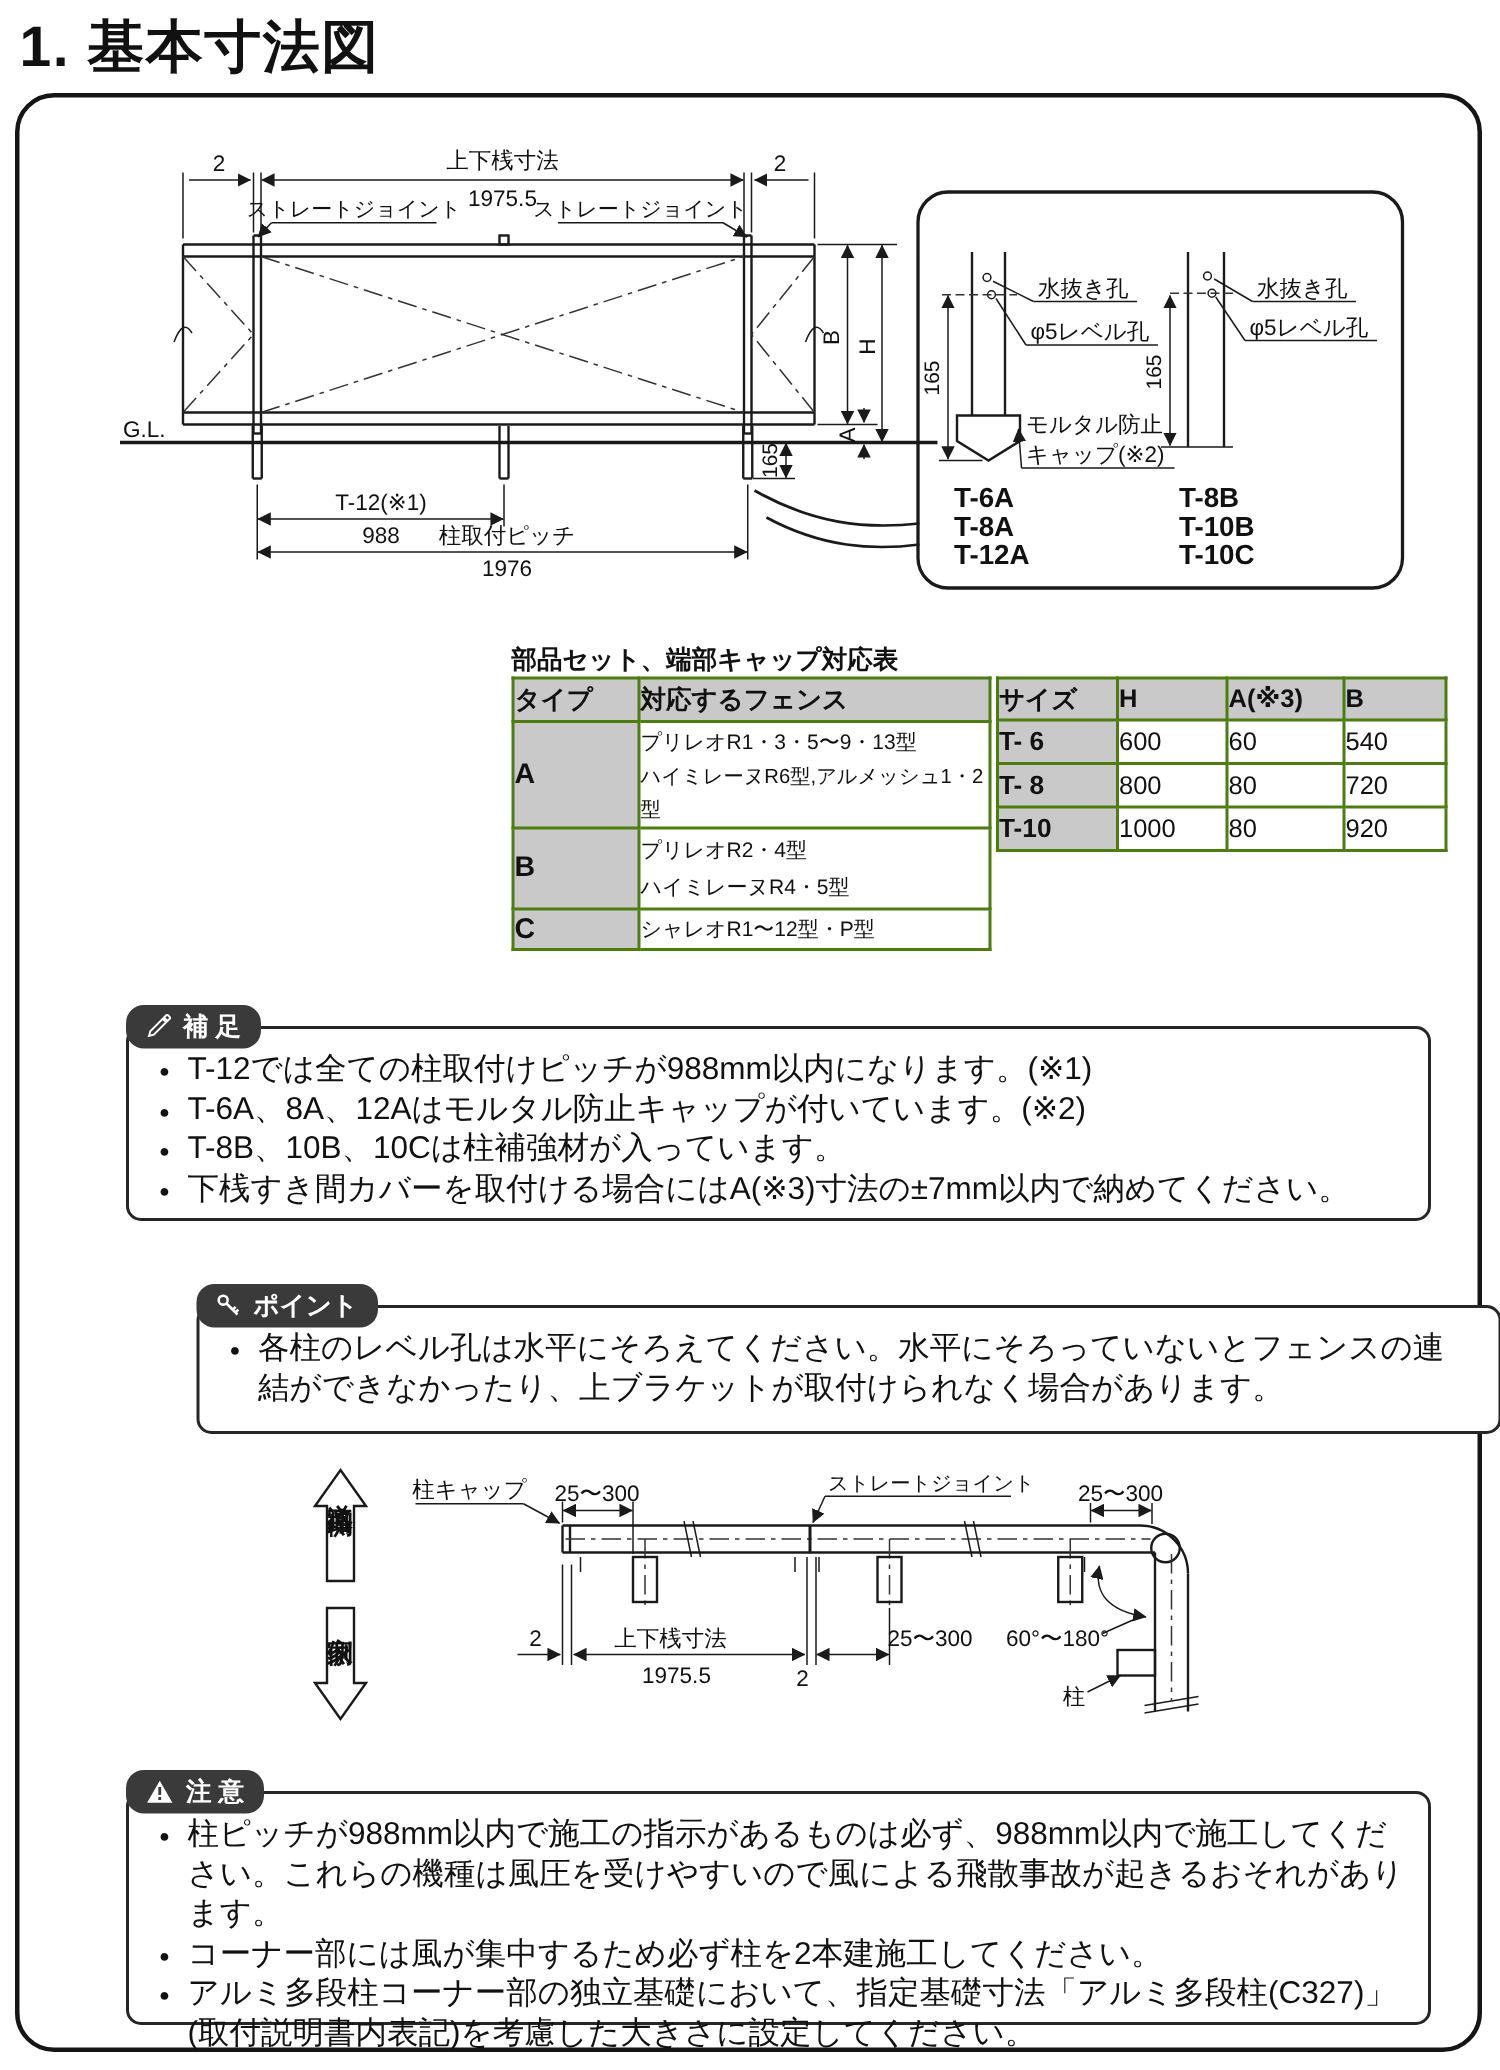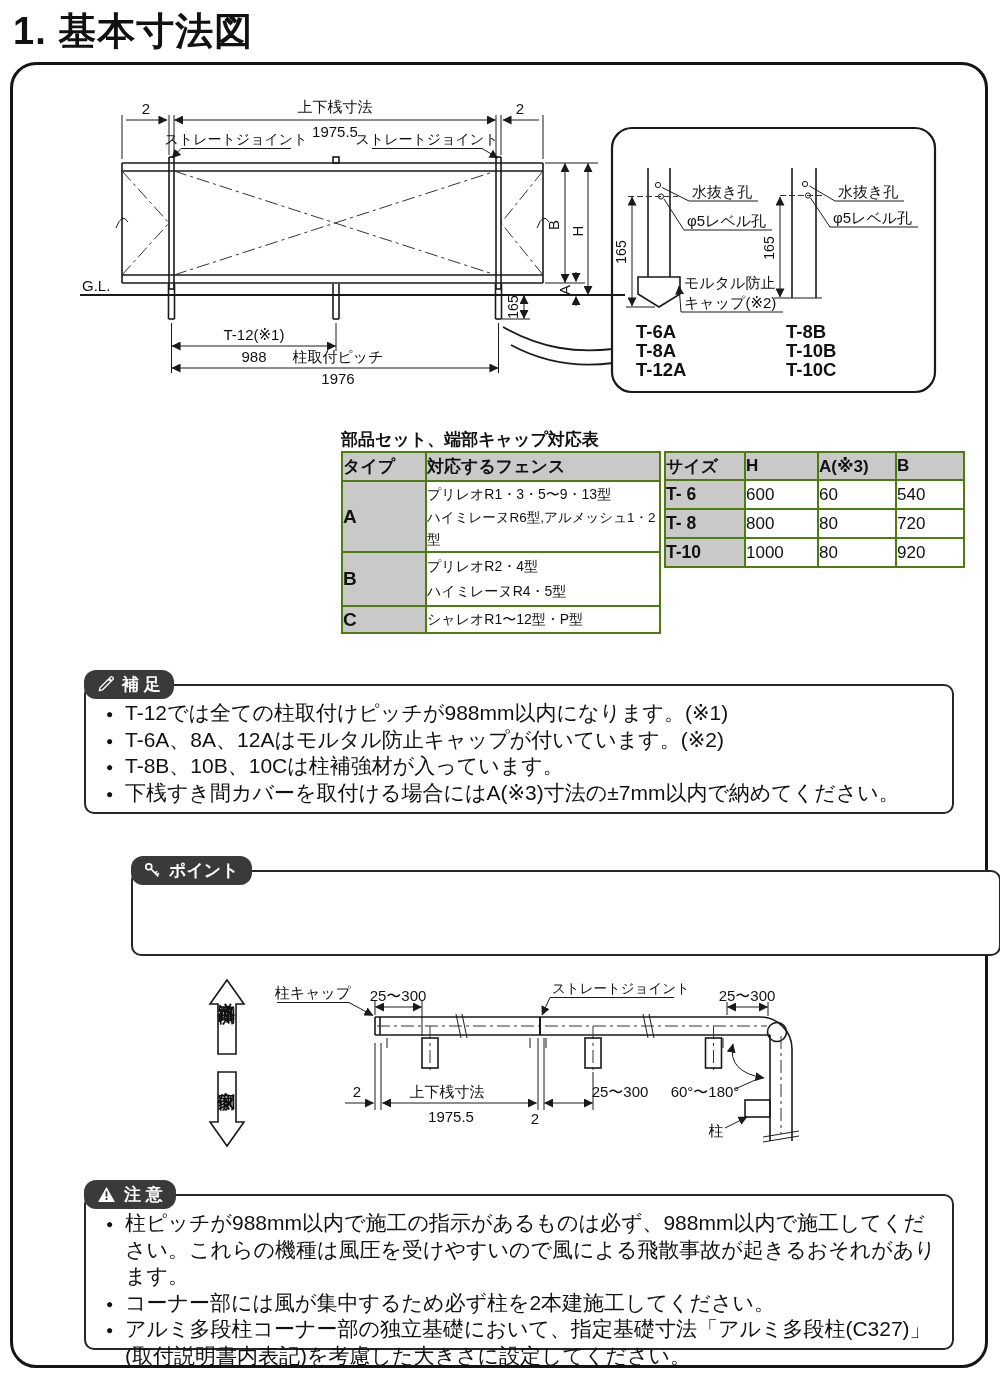--- a/index.html
+++ b/index.html
@@ -305,20 +305,23 @@
 </div>
 
 <div class="abs note-box" id="point-box">
   <div class="badge">
     <svg width="17" height="17" viewBox="0 0 16 16">
       <circle cx="4.5" cy="4.5" r="2.8" fill="none" stroke="#fff" stroke-width="1.6"></circle>
       <path d="M6.6,6.6 L13.5,13.5 M10.5,10.5 L12.3,8.7 M12.2,12.2 L14,10.4" stroke="#fff" stroke-width="1.6" fill="none"></path>
     </svg>
     <span>ポイント</span>
   </div>
+  <ul class="notes">
+    <li>各柱のレベル孔は水平にそろえてください。水平にそろっていないとフェンスの連結ができなかったり、上ブラケットが取付けられなく場合があります。</li>
+  </ul>
 </div>
 
 <svg class="abs" id="plan-diagram" style="left:195px;top:958px;" width="625" height="222" viewBox="0 0 625 222">
   <g>
     <polygon class="ln" fill="#fff" points="32,22 49,46 41,46 41,96 23,96 23,46 15,46"></polygon>
     <polygon class="ln" fill="#fff" points="32,188 15,164 23,164 23,114 41,114 41,164 49,164"></polygon>
   </g>
 
   <g>
     <line class="ln" x1="180" y1="59" x2="565" y2="59"></line>

